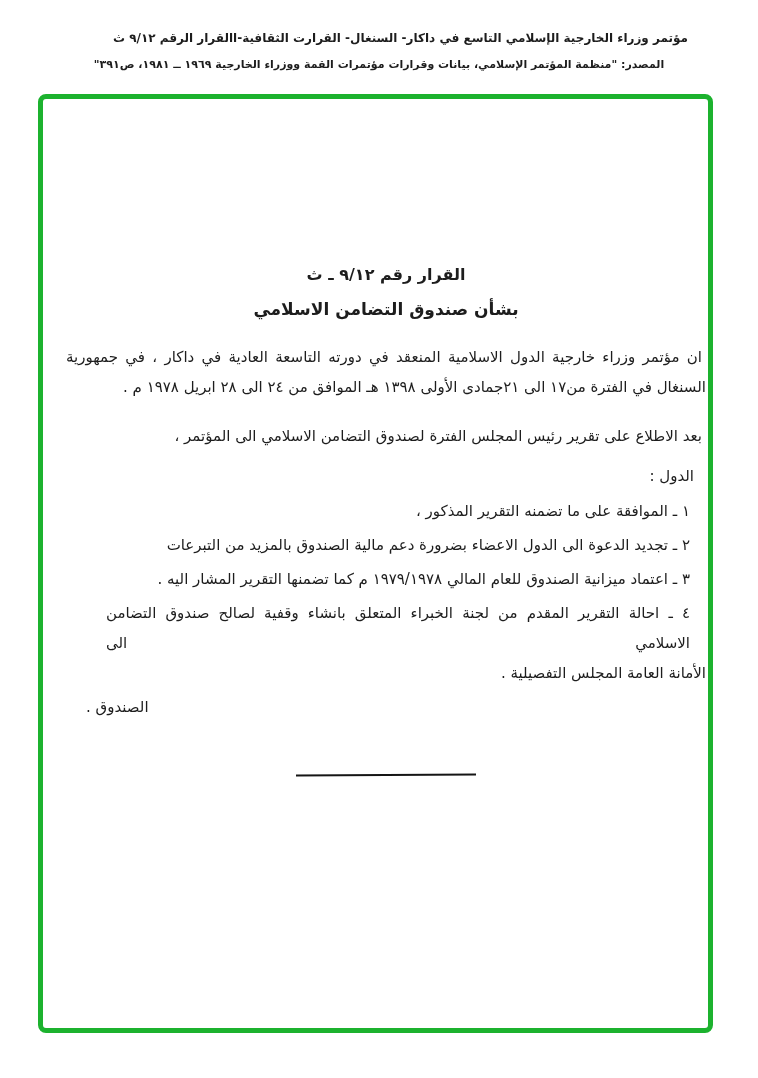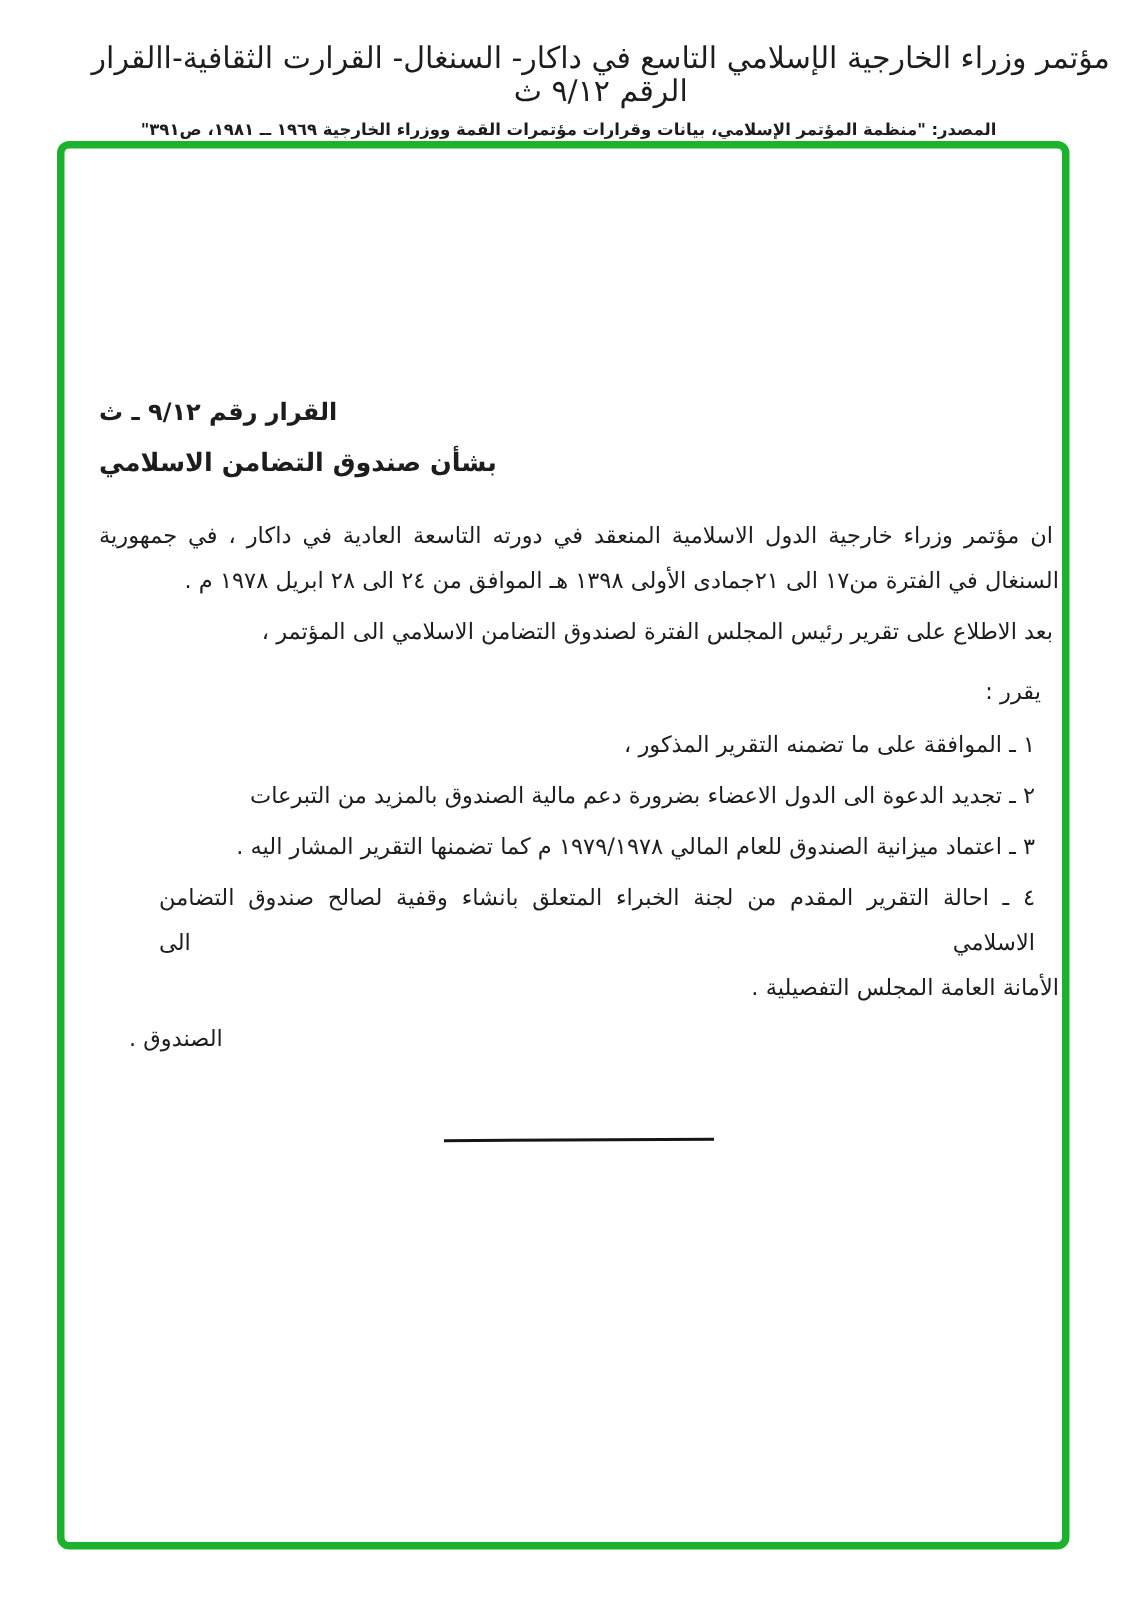--- a/index.html
+++ b/index.html
@@ -19,22 +19,22 @@
   .page{position:absolute;inset:0;}
 
   
   .doc-header{
     position:absolute;
     top:27px;left:0;right:0;
     direction:rtl;
     text-align:center;
   }
   .doc-header .h1{
-    font-size:20px;
-    font-weight:400;
+    font-size:12px;
+    font-weight:700;
     line-height:22px;
     letter-spacing:-0.2px;
     padding-left:43px;
   }
   .doc-header .h2{
     margin-top:9px;
     font-size:11px;
     font-weight:700;
     line-height:14px;
   }
@@ -50,28 +50,28 @@
   }
 
   
   .content{
     position:absolute;
     left:66px;top:262px;
     width:640px;
     direction:rtl;
   }
   .title{
-    text-align:left;
+    text-align:center;
     font-size:16px;
     font-weight:700;
     line-height:26px;
     margin-bottom:8px;
   }
   .subtitle{
-    text-align:left;
+    text-align:center;
     font-size:17px;
     font-weight:700;
     line-height:26px;
     margin-bottom:20px;
   }
   .line{
     font-size:15px;
     line-height:30px;
     text-align:right;
     white-space:nowrap;
@@ -79,21 +79,21 @@
   .line.justify{
     white-space:normal;
     text-align:justify;
     text-align-last:justify;
     text-justify:inter-word;
   }
   .line.left{text-align:left;margin-left:20px;}
   .ind4{padding-right:4px;}
   .ind12{padding-right:12px;}
   .ind16{padding-right:16px;margin-left:40px;}
-  .mb4{margin-bottom:4px;}
+  .mb4{margin-bottom:19px;}
   .mb5{margin-bottom:5px;}
   .mb10{margin-bottom:10px;}
   .item{margin-bottom:4px;}
 
   
   .rule{
     margin:52px auto 0;
     width:180px;
     height:2px;
     background:#151515;
@@ -115,21 +115,21 @@
   <div class="content">
 
     <div class="title">القرار رقم ٩/١٢ ـ ث</div>
     <div class="subtitle">بشأن صندوق التضامن الاسلامي</div>
 
     <p class="line justify ind4">ان مؤتمر وزراء خارجية الدول الاسلامية المنعقد في دورته التاسعة العادية في داكار ، في جمهورية</p>
     <p class="line mb4">السنغال في الفترة من١٧ الى ٢١جمادى الأولى ١٣٩٨ هـ الموافق من ٢٤ الى ٢٨ ابريل ١٩٧٨ م .</p>
 
     <p class="line ind4 mb10">بعد الاطلاع على تقرير رئيس المجلس الفترة لصندوق التضامن الاسلامي الى المؤتمر ،</p>
 
-    <p class="line ind12 mb5">يقرر :</p>
+    <p class="line ind12 mb5">الدول :</p>
 
     <div class="item">
       <p class="line ind16">١ ـ الموافقة على ما تضمنه التقرير المذكور ،</p>
     </div>
 
     <div class="item">
       <p class="line ind16">٢ ـ تجديد الدعوة الى الدول الاعضاء بضرورة دعم مالية الصندوق بالمزيد من التبرعات</p>
     </div>
 
     <div class="item">

